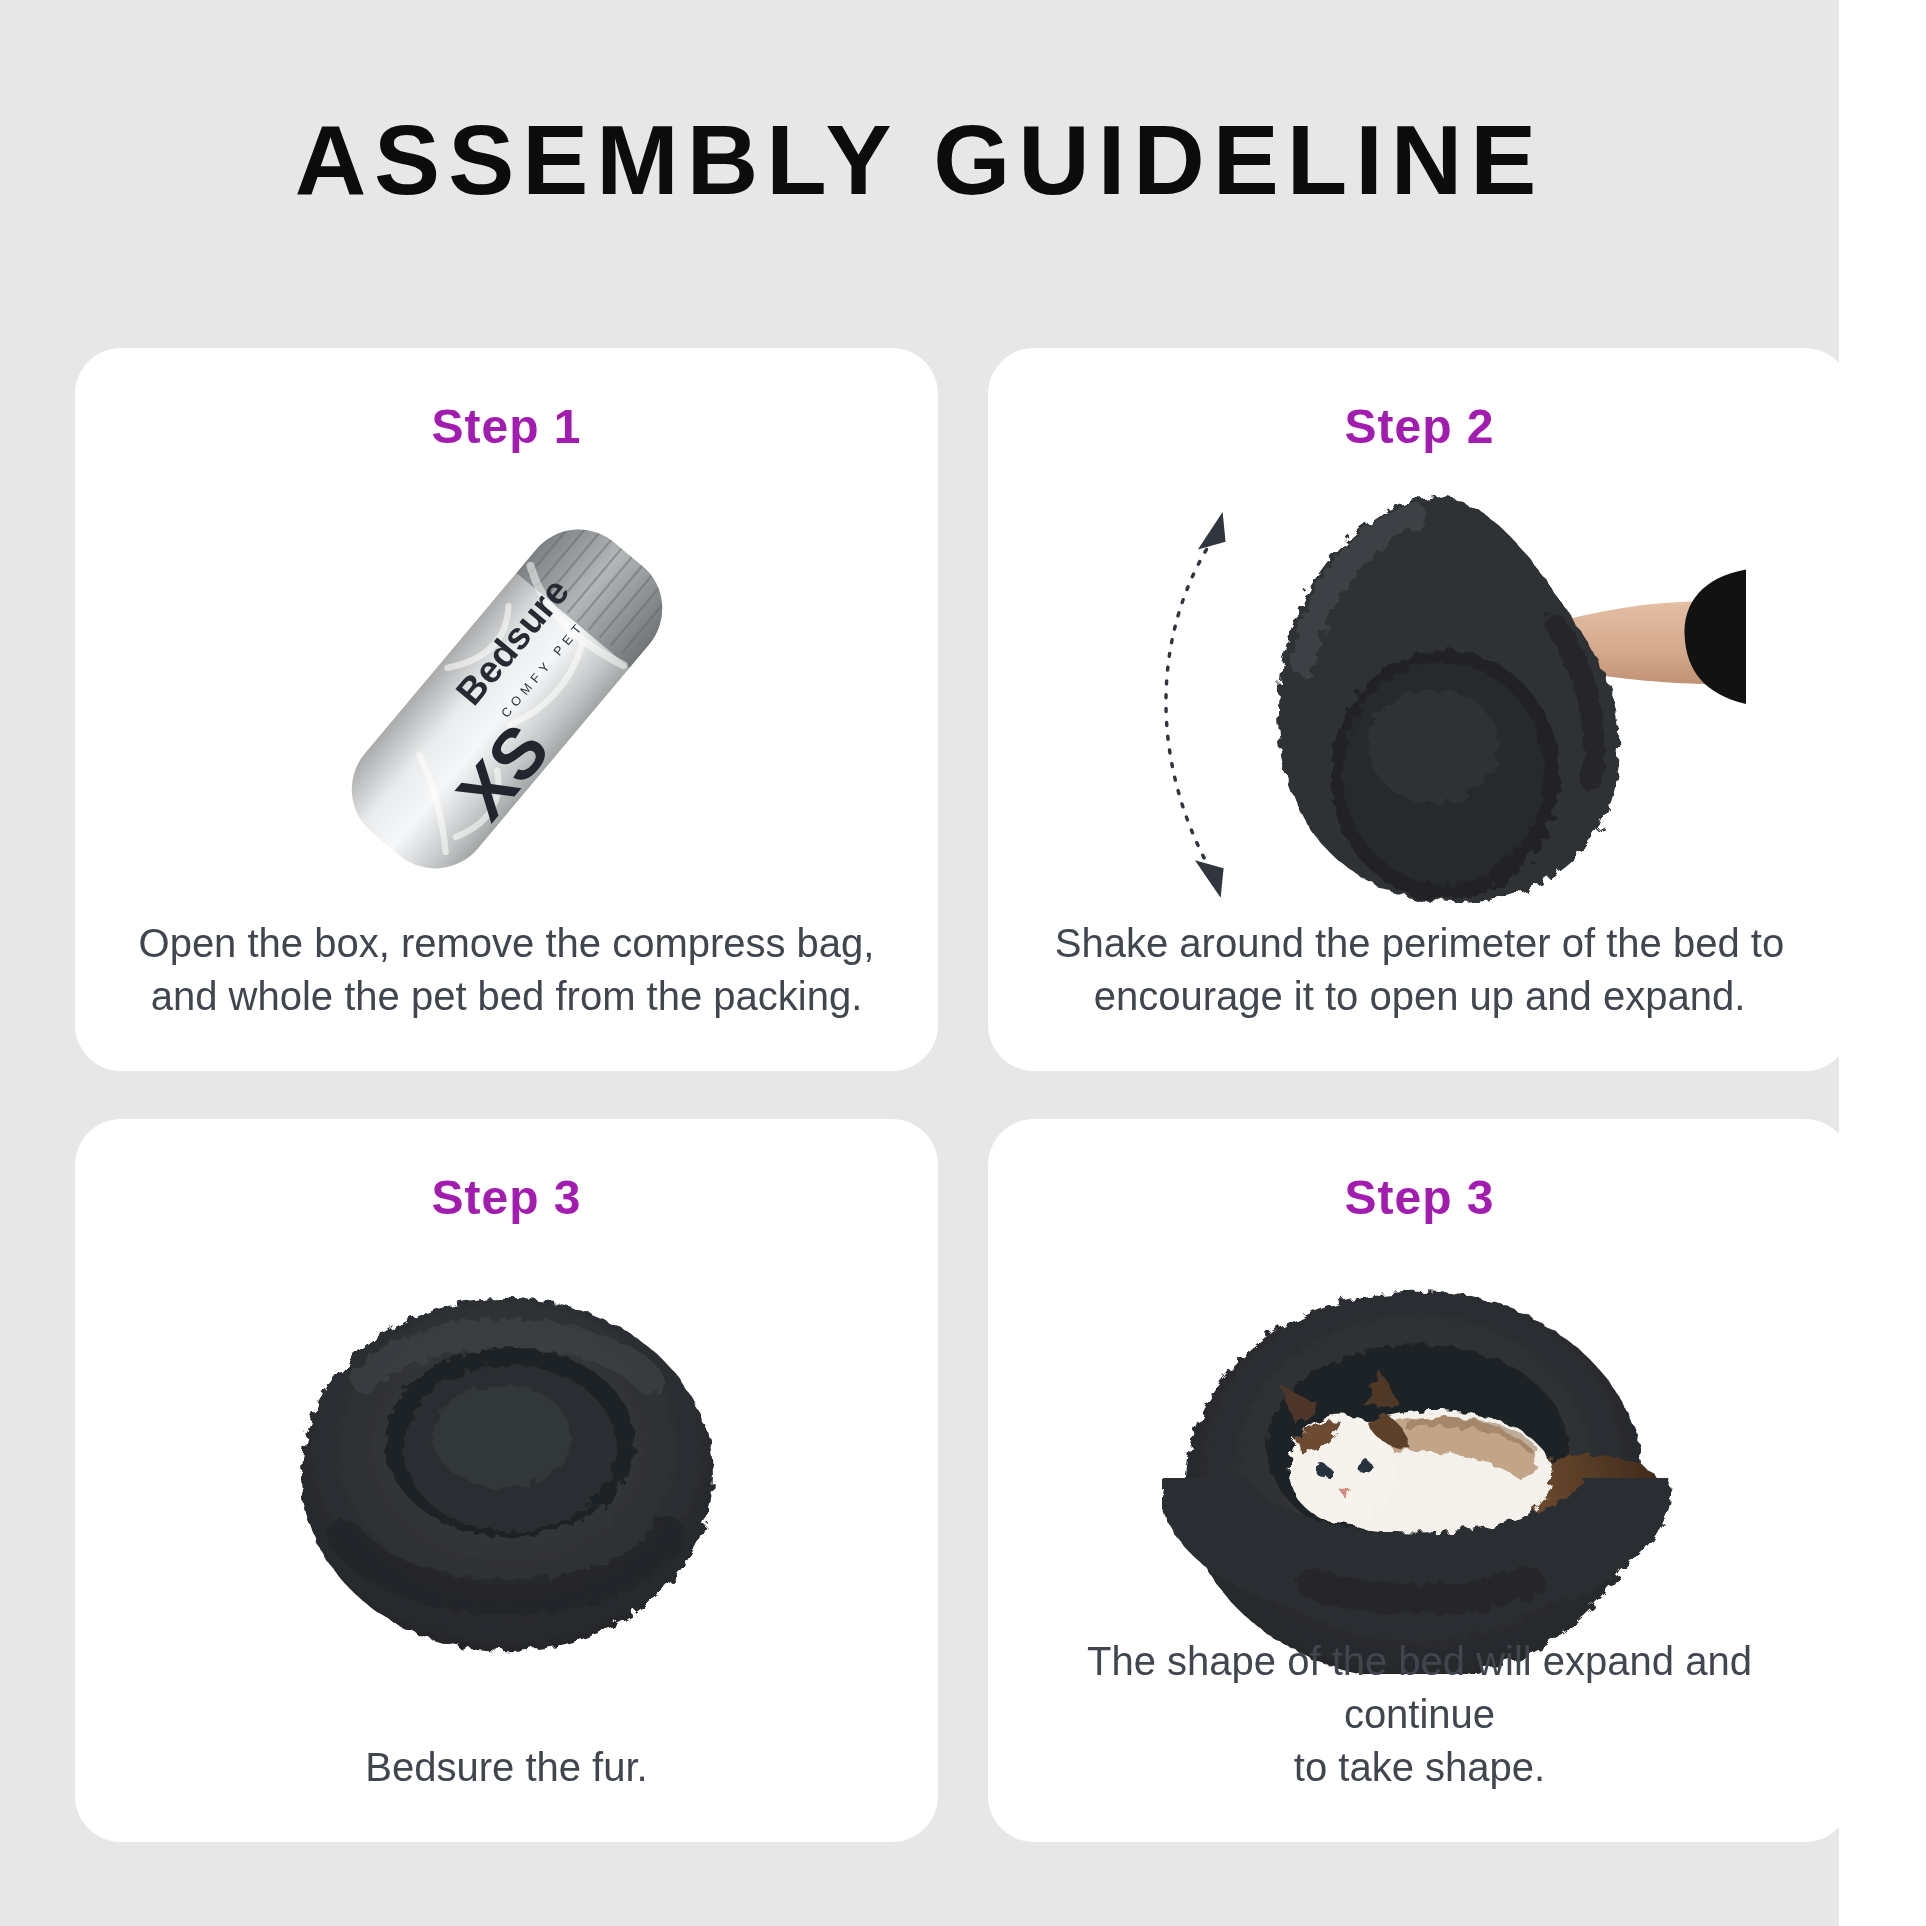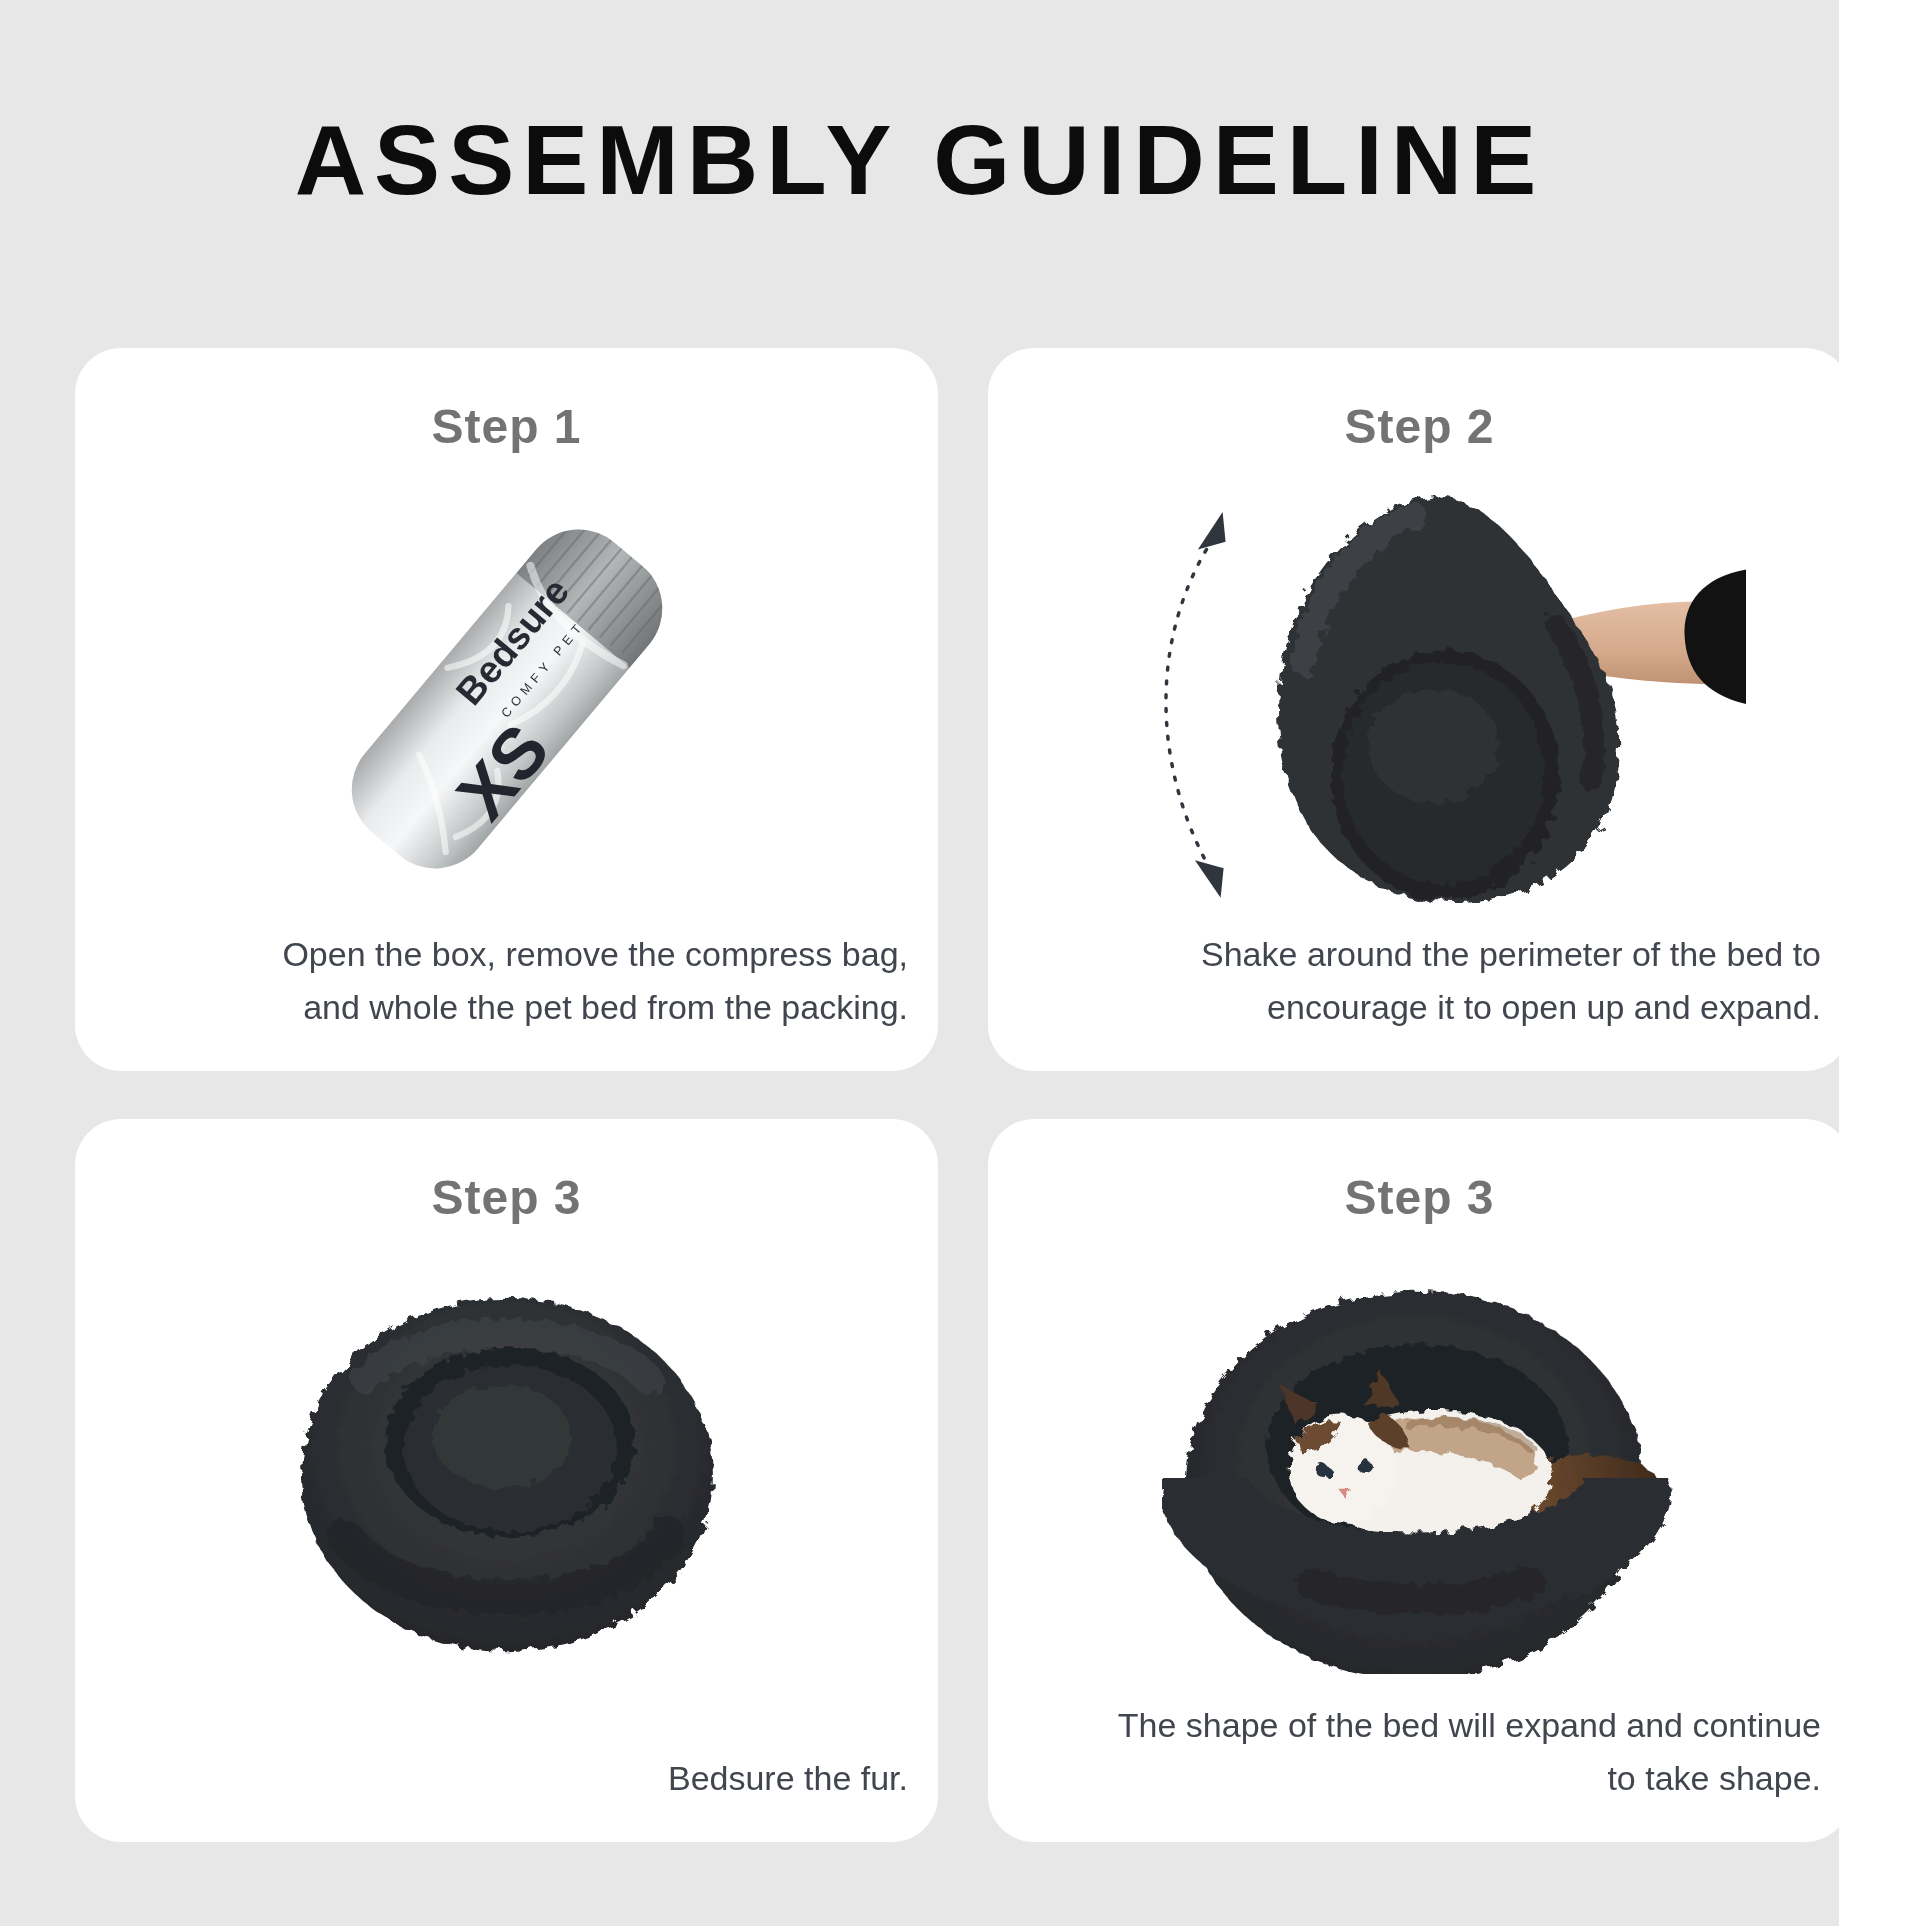--- a/index.html
+++ b/index.html
@@ -25,31 +25,31 @@
   }
   .card{
     position:relative;
     background:#ffffff;
     border-radius:46px;
   }
   .step-heading{
     position:absolute;top:51px;left:0;width:100%;
     text-align:center;
     font-size:48px;font-weight:700;letter-spacing:1px;
-    color:#737373;
+    color:#a21caf;
   }
   .figure{
     position:absolute;top:147px;bottom:168px;left:0;right:0;
     display:flex;align-items:center;justify-content:center;
     overflow:hidden;
   }
   .caption{
-    position:absolute;bottom:37px;left:30px;right:30px;
-    text-align:right;
-    font-size:34px;line-height:53px;font-weight:400;
+    position:absolute;bottom:48px;left:30px;right:30px;
+    text-align:center;
+    font-size:40px;line-height:53px;font-weight:400;
     color:#41454e;
   }
   svg{display:block;}
 </style>
 </head>
 <body>
 
 <div class="page">
 
   <div class="title">ASSEMBLY GUIDELINE</div>

